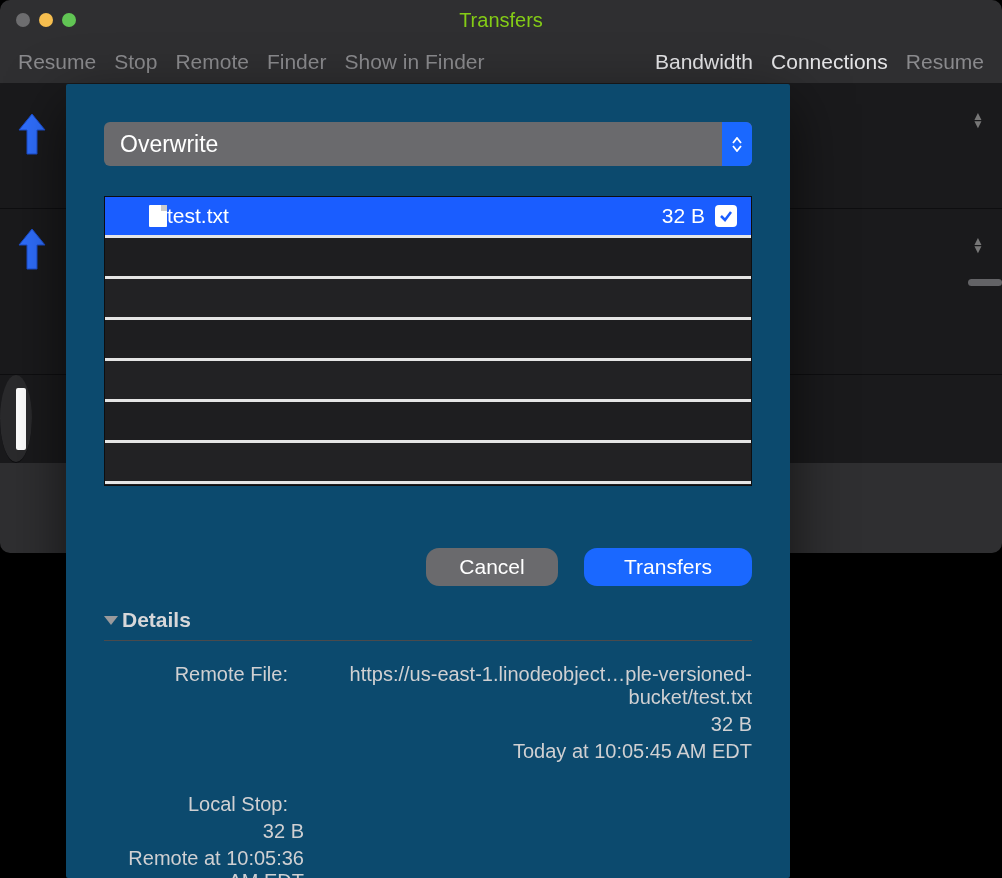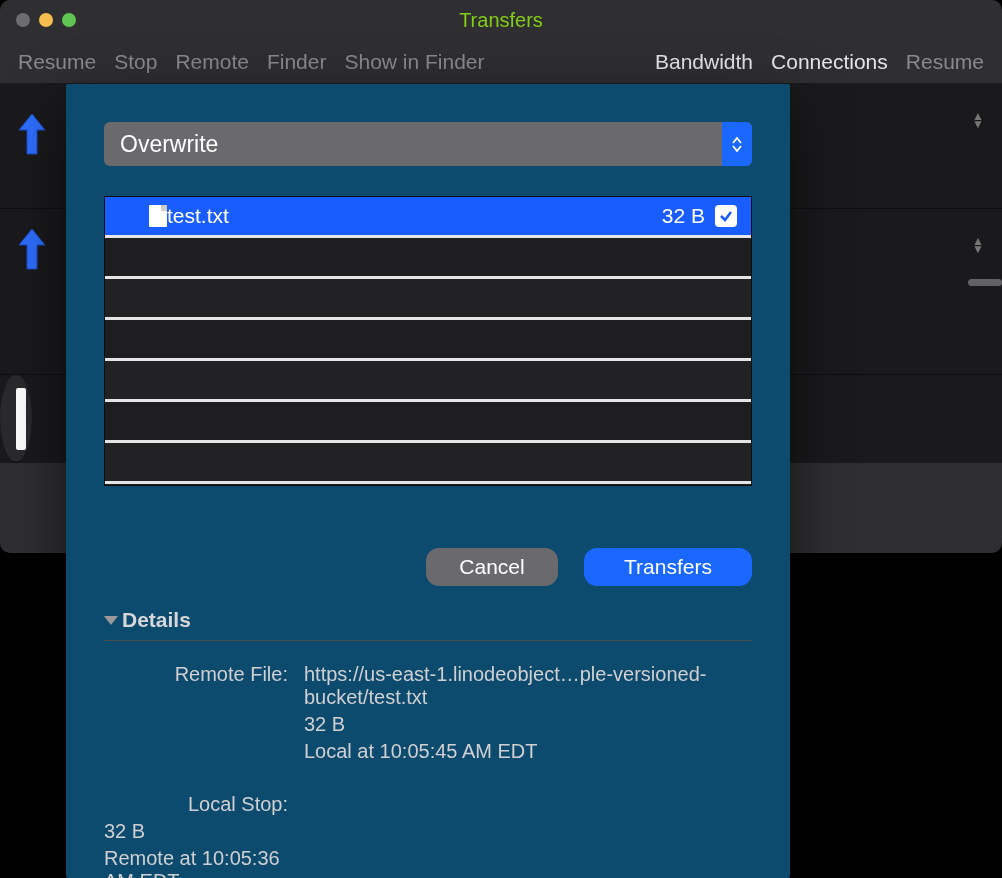--- a/index.html
+++ b/index.html
@@ -248,21 +248,21 @@
       display: grid;
       grid-template-columns: 200px 1fr;
       row-gap: 4px;
       font-size: 20px;
     }
     .details-label {
       text-align: right;
       padding-right: 16px;
       color: #d0d0d2;
     }
-    .details-value { color: #d0d0d2; }
+    .details-value { color: #d0d0d2; text-align: right; }
   </style>
 </head>
 <body>
 
 <div class="window">
   <div class="titlebar">
     <div class="traffic-lights">
       <div class="light close"></div>
       <div class="light min"></div>
       <div class="light max"></div>
@@ -370,21 +370,21 @@
       <div class="disclosure"></div>
       <span>Details</span>
     </div>
 
     <div class="details-grid">
       <div class="details-label">Remote File:</div>
       <div class="details-value">https://us-east-1.linodeobject…ple-versioned-bucket/test.txt</div>
       <div></div>
       <div class="details-value">32 B</div>
       <div></div>
-      <div class="details-value">Local at 10:05:45 AM EDT</div>
+      <div class="details-value">Today at 10:05:45 AM EDT</div>
 
       <div style="height:22px;"></div>
         <div></div>
 
       <div class="details-label">Local Stop:</div>
       <div></div>
       <div class="details-value">32 B</div>
       <div></div>
       <div class="details-value">Remote at 10:05:36 AM EDT</div>
     </div>

